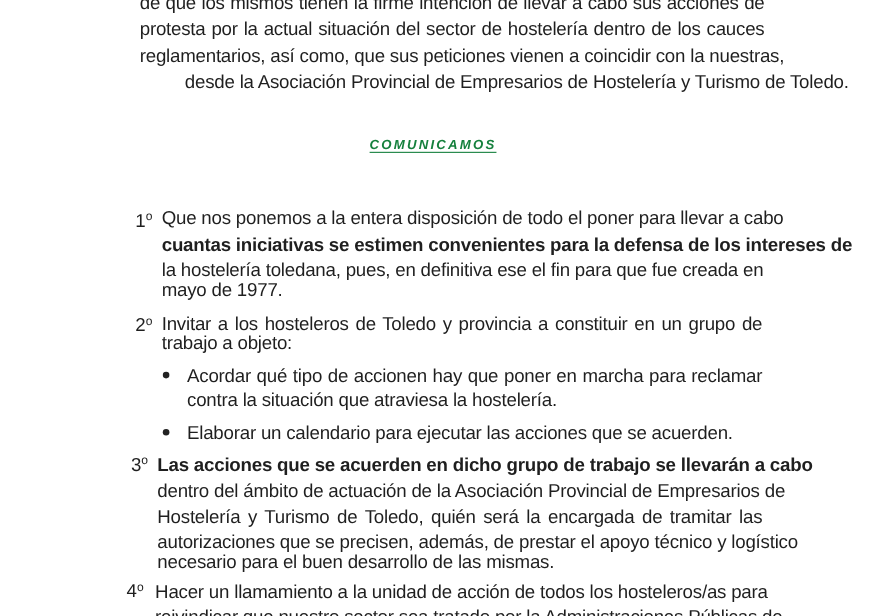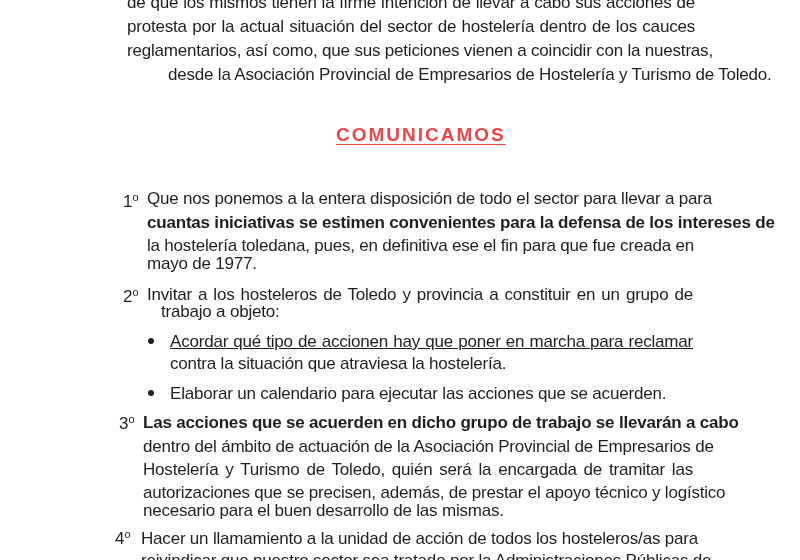--- a/index.html
+++ b/index.html
@@ -6,53 +6,53 @@
     body {
       width: 800px; height: 560px; overflow: hidden; background: #ffffff;
       font-family: "Liberation Sans", "DejaVu Sans", sans-serif;
       color: #1f1f1f; position: relative;
     }
     .line { position: absolute; font-size: 17px; line-height: 20px; white-space: nowrap; letter-spacing: -0.2px; }
     .just { text-align: justify; text-align-last: justify; }
     .num { position: absolute; font-size: 17px; line-height: 20px; }
     .num sup { font-size: 11px; vertical-align: 6px; }
     .heading {
-      position: absolute; left: 336px; top: 124px; font-size: 19px; font-weight: bold;
-      letter-spacing: 2px; text-decoration: underline; text-underline-offset: 3px; color: #ef4444;
+      position: absolute; left: 336px; top: 124px; font-size: 12px; font-weight: bold;
+      letter-spacing: 2px; text-decoration: underline; text-underline-offset: 3px; color: #15803d; font-style: italic;
     }
     .bullet { position: absolute; width: 6px; height: 6px; border-radius: 50%; background: #222; }
   </style>
 </head>
 <body>
 
 <div>
   <div class="line just" style="left:127px; top:-7px; width:568px;">de que los mismos tienen la firme intención de llevar a cabo sus acciones de</div>
   <div class="line just" style="left:127px; top:17px; width:568px;">protesta por la actual situación del sector de hostelería dentro de los cauces</div>
   <div class="line just" style="left:127px; top:41px; width:568px;">reglamentarios, así como, que sus peticiones vienen a coincidir con la nuestras,</div>
   <div class="line" style="left:127px; top:65px;margin-left:41px;">desde la Asociación Provincial de Empresarios de Hostelería y Turismo de Toledo.</div>
 </div>
 
 <div class="heading">COMUNICAMOS</div>
 
 <div>
   <div class="num" style="left:123px; top:187px;"><span>1</span><sup>o</sup></div>
-  <div class="line just" style="left:147px; top:189px; width:546px;">Que nos ponemos a la entera disposición de todo el sector para llevar a para</div>
+  <div class="line just" style="left:147px; top:189px; width:546px;">Que nos ponemos a la entera disposición de todo el poner para llevar a cabo</div>
   <div class="line just" style="left:147px; top:213px; width:546px;font-weight:bold;">cuantas iniciativas se estimen convenientes para la defensa de los intereses de</div>
   <div class="line just" style="left:147px; top:236px; width:546px;">la hostelería toledana, pues, en definitiva ese el fin para que fue creada en</div>
   <div class="line" style="left:147px; top:254px;">mayo de 1977.</div>
 </div>
 
 <div>
   <div class="num" style="left:123px; top:282px;text-align:right;"><span>2</span><sup>o</sup></div>
   <div class="line just" style="left:147px; top:285px; width:546px;">Invitar a los hosteleros de Toledo y provincia a constituir en un grupo de</div>
-  <div class="line" style="left:147px; top:302px;margin-left:14px;">trabajo a objeto:</div>
+  <div class="line" style="left:147px; top:302px;">trabajo a objeto:</div>
 
   <div>
     <span class="bullet" style="left:148px; top:338px;"></span>
-    <div class="line just" style="left:170px; top:332px; width:523px;text-decoration:underline;">Acordar qué tipo de accionen hay que poner en marcha para reclamar</div>
+    <div class="line just" style="left:170px; top:332px; width:523px;">Acordar qué tipo de accionen hay que poner en marcha para reclamar</div>
     <div class="line" style="left:170px; top:354px;">contra la situación que atraviesa la hostelería.</div>
   </div>
   <div>
     <span class="bullet" style="left:148px; top:390px;"></span>
     <div class="line" style="left:170px; top:384px;">Elaborar un calendario para ejecutar las acciones que se acuerden.</div>
   </div>
 </div>
 
 <div>
   <div class="num" style="left:119px; top:409px;"><span>3</span><sup>o</sup></div>

